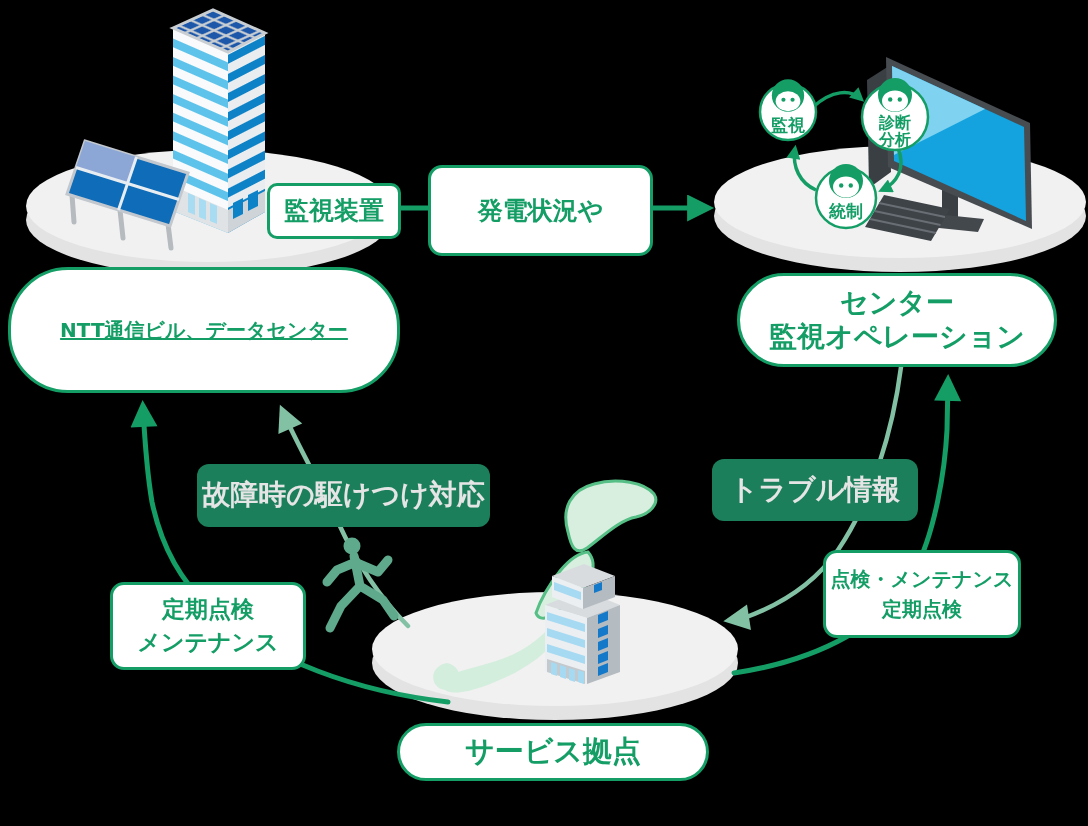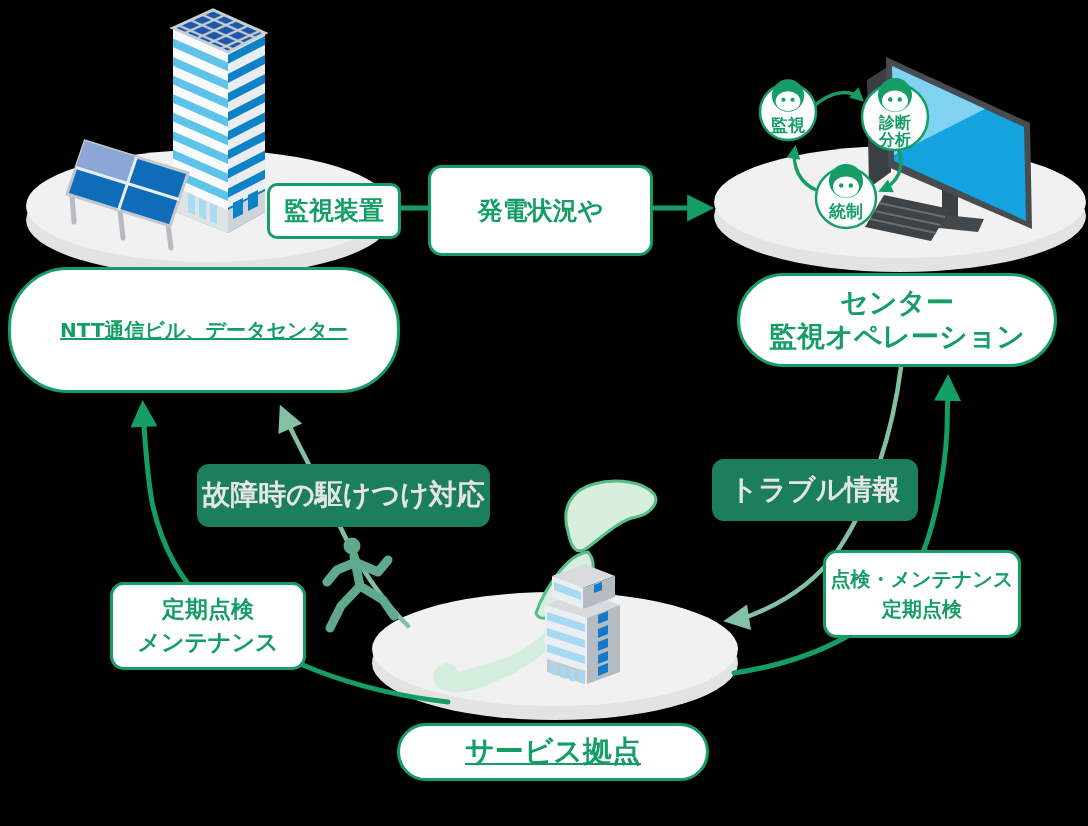--- a/index.html
+++ b/index.html
@@ -183,21 +183,21 @@
 
 <div class="lbl cloud" style="left:8px;top:267px;width:392px;height:126px;border-radius:60px;font-size:20px;line-height:34px;text-decoration:underline;">
   <span class="ln">NTT通信ビル、データセンター</span>
 </div>
 
 <div class="lbl cloud" style="left:737px;top:273px;width:320px;height:94px;border-radius:50px;font-size:28px;line-height:34px;">
   <span class="ln">センター</span>
   <span class="ln">監視オペレーション</span>
 </div>
 
-<div class="lbl cloud" style="left:397px;top:723px;width:312px;height:58px;border-radius:29px;font-size:29px;text-decoration:underline;">
+<div class="lbl cloud" style="left:397px;top:723px;width:312px;height:58px;border-radius:29px;font-size:29px;">
   <span class="ln">サービス拠点</span>
 </div>
 
 <div class="lbl tag" style="left:259px;top:183px;width:134px;height:56px;border-radius:10px;font-size:25px;margin-left:8px;">
   <span class="ln">監視装置</span>
 </div>
 
 <div class="lbl tag" style="left:428px;top:165px;width:225px;height:91px;border-radius:14px;font-size:25px;line-height:34px;">
   <span class="ln">発電状況や</span>
 </div>

